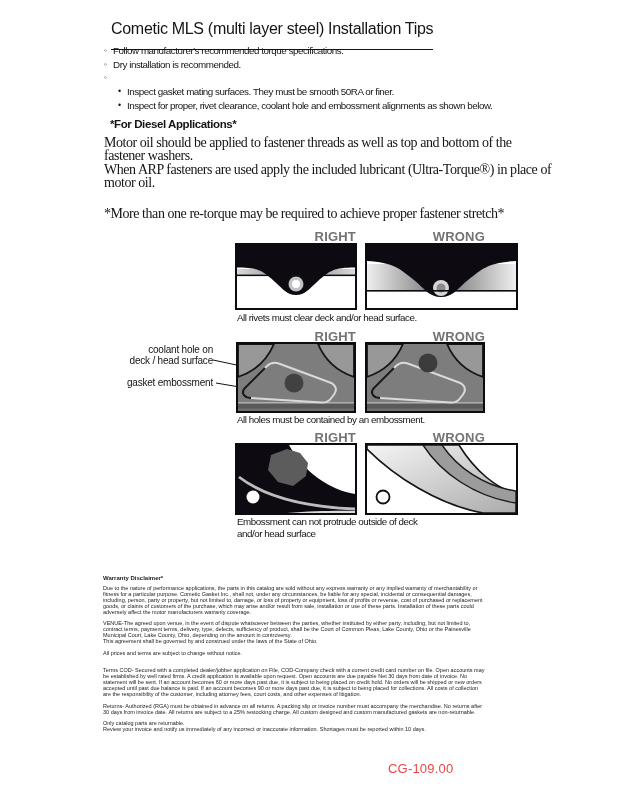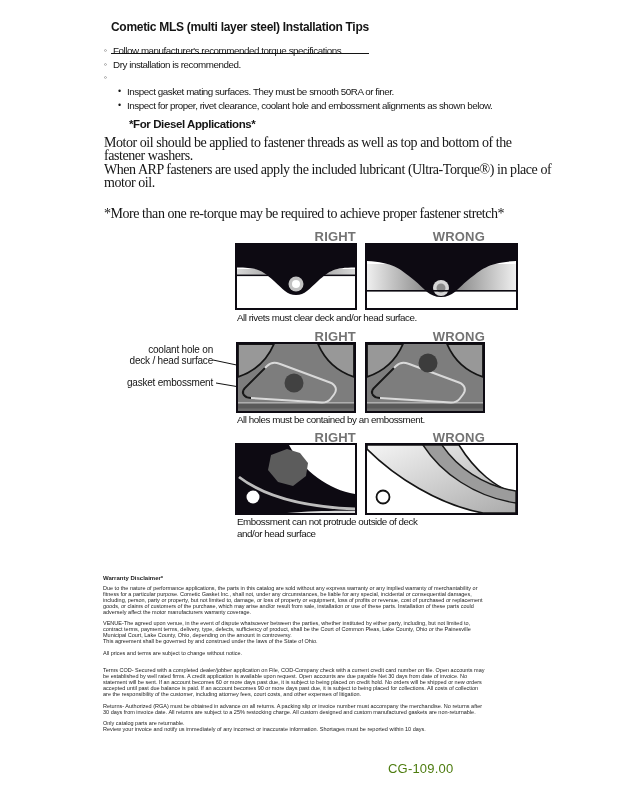--- a/index.html
+++ b/index.html
@@ -2,29 +2,29 @@
 <html><head>
 <meta charset="utf-8">
 <style>
   html,body{margin:0;padding:0;background:#ffffff;}
   .page{
     position:relative;width:618px;height:800px;background:#ffffff;
     font-family:"Liberation Sans", sans-serif;color:#151515;overflow:hidden;
   }
   .title{
     position:absolute;left:111px;top:20px;
-    font-size:12px;font-weight:bold;letter-spacing:-0.3px;
-    border-bottom:1.5px solid #141414;padding-bottom:19px;white-space:nowrap;
+    font-size:16px;font-weight:normal;letter-spacing:-0.3px;
+    border-bottom:1.5px solid #141414;padding-bottom:11px;white-space:nowrap;
   }
   .bullets{position:absolute;left:104px;top:44px;width:440px;}
   .b-row{display:flex;font-size:9.8px;letter-spacing:-0.45px;line-height:13.7px;}
   .b-row .mk{width:9px;flex:0 0 9px;font-size:8px;line-height:13.7px;letter-spacing:0;}
   .b-row.sub{padding-left:14px;}
   .b-row.sub .mk{font-size:9px;}
-  .h2{position:absolute;left:129px;top:118px;font-size:11.5px;font-weight:bold;letter-spacing:-0.4px;}
+  .h2{position:absolute;left:110px;top:118px;font-size:11.5px;font-weight:bold;letter-spacing:-0.4px;}
   .para{position:absolute;left:104px;width:450px;font-size:14px;letter-spacing:-0.45px;
         line-height:13.3px;white-space:pre-line;font-family:Liberation Serif, serif;}
   .p1{top:136px;} .p2{top:167px;} .p3{top:207px;}
 
   
   .dlabel{position:absolute;width:120px;text-align:right;font-size:13px;font-weight:bold;
           letter-spacing:0.2px;color:#737373;}
   .panel{position:absolute;border:2px solid #0d0a12;background:#fff;box-sizing:border-box;}
   .panel svg{display:block;}
   .caption{position:absolute;font-size:9.8px;letter-spacing:-0.45px;line-height:11.5px;
@@ -32,21 +32,21 @@
   .callout{position:absolute;left:106px;width:107px;text-align:right;font-size:10px;
            letter-spacing:-0.2px;line-height:10.8px;white-space:pre-line;color:#141414;}
   .leader-lines{position:absolute;left:209px;top:352px;}
 
   
   .disc{position:absolute;left:103px;width:430px;font-size:5.5px;line-height:6px;
         letter-spacing:0;color:#232323;white-space:pre-line;}
   .disc-h{position:absolute;left:103px;top:575px;font-size:6px;font-weight:bold;color:#1c1c1c;}
   .d1{top:585px;} .d2{top:620px;} .d3{top:650px;} .d4{top:667px;} .d5{top:703px;} .d6{top:720px;}
 
-  .footer{position:absolute;left:388px;top:761px;font-size:13px;letter-spacing:0.2px;color:#4d7c0f;}
+  .footer{position:absolute;left:388px;top:761px;font-size:13px;letter-spacing:0.2px;color:#ef4444;}
 </style>
 </head>
 <body>
 
 <div class="page">
 
   <div class="title">Cometic MLS (multi layer steel) Installation Tips</div>
 
   <div class="bullets">
     <div class="b-row">

